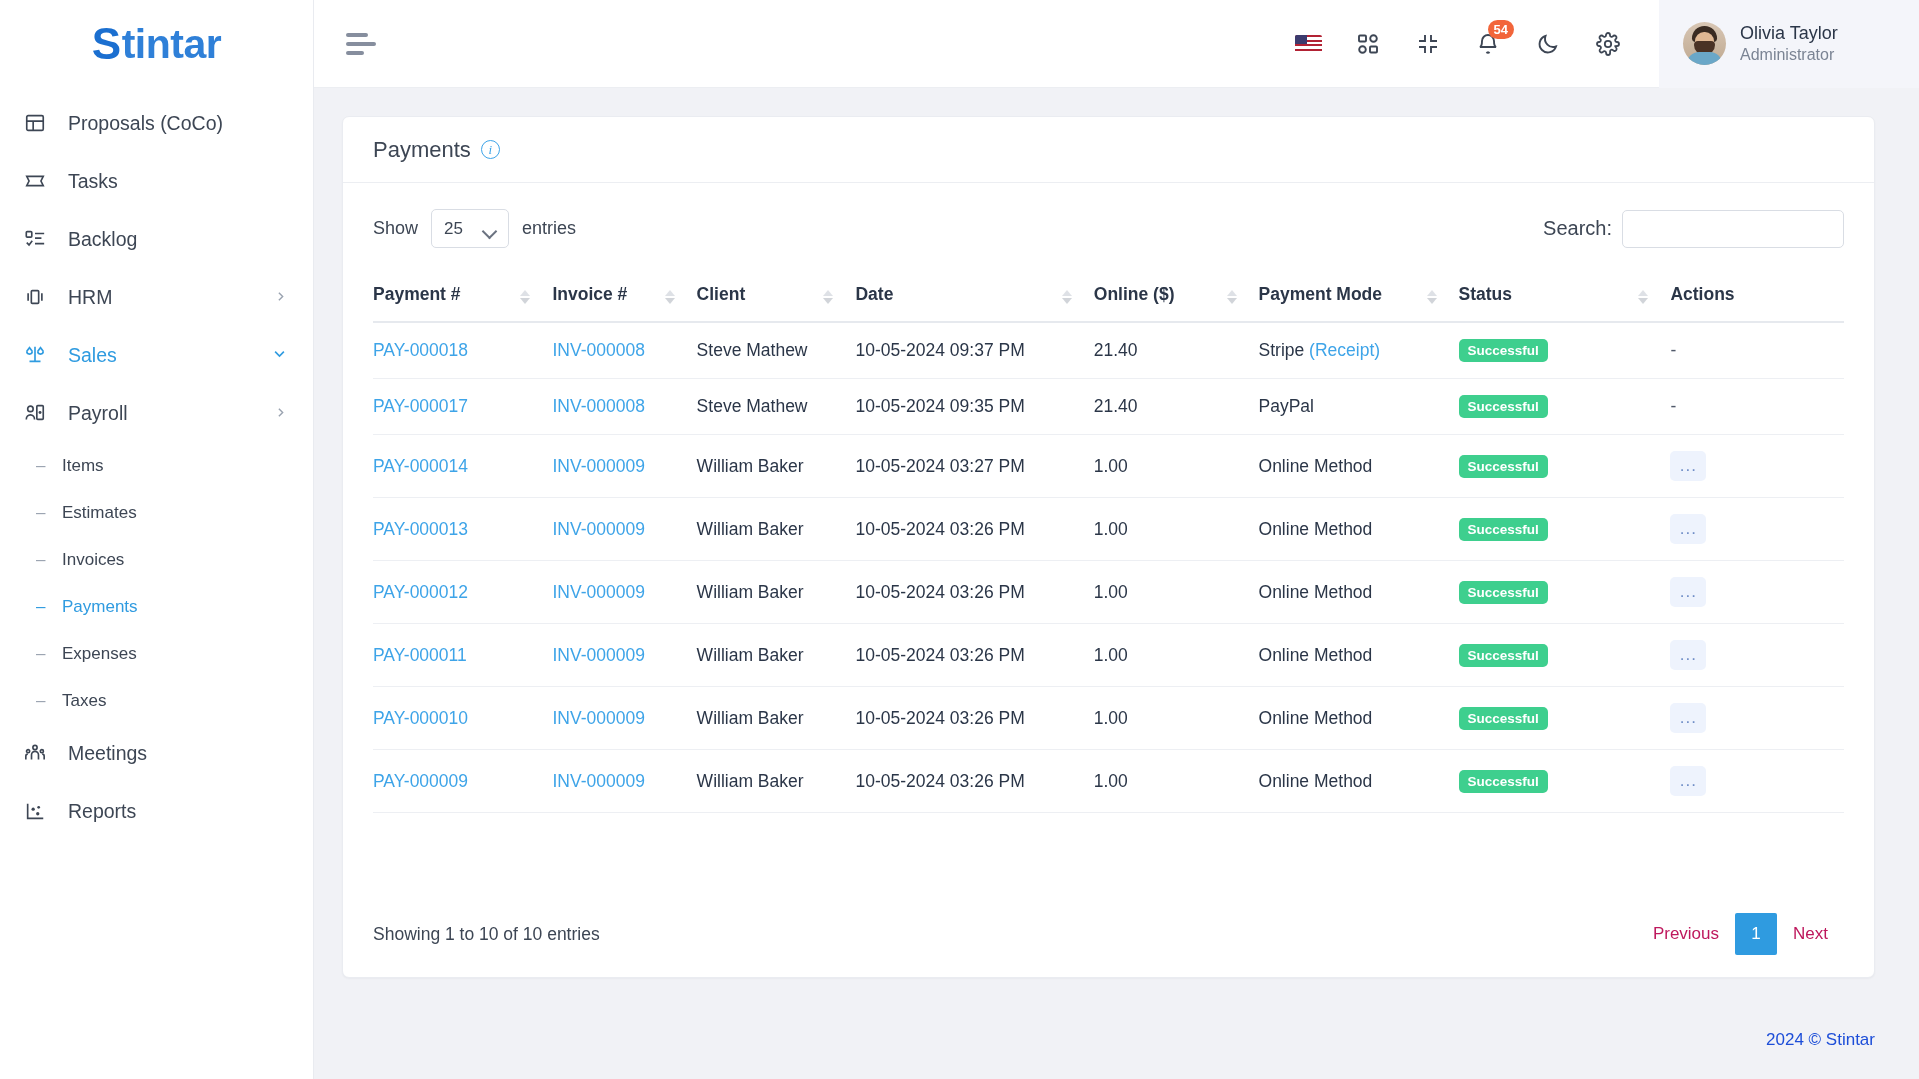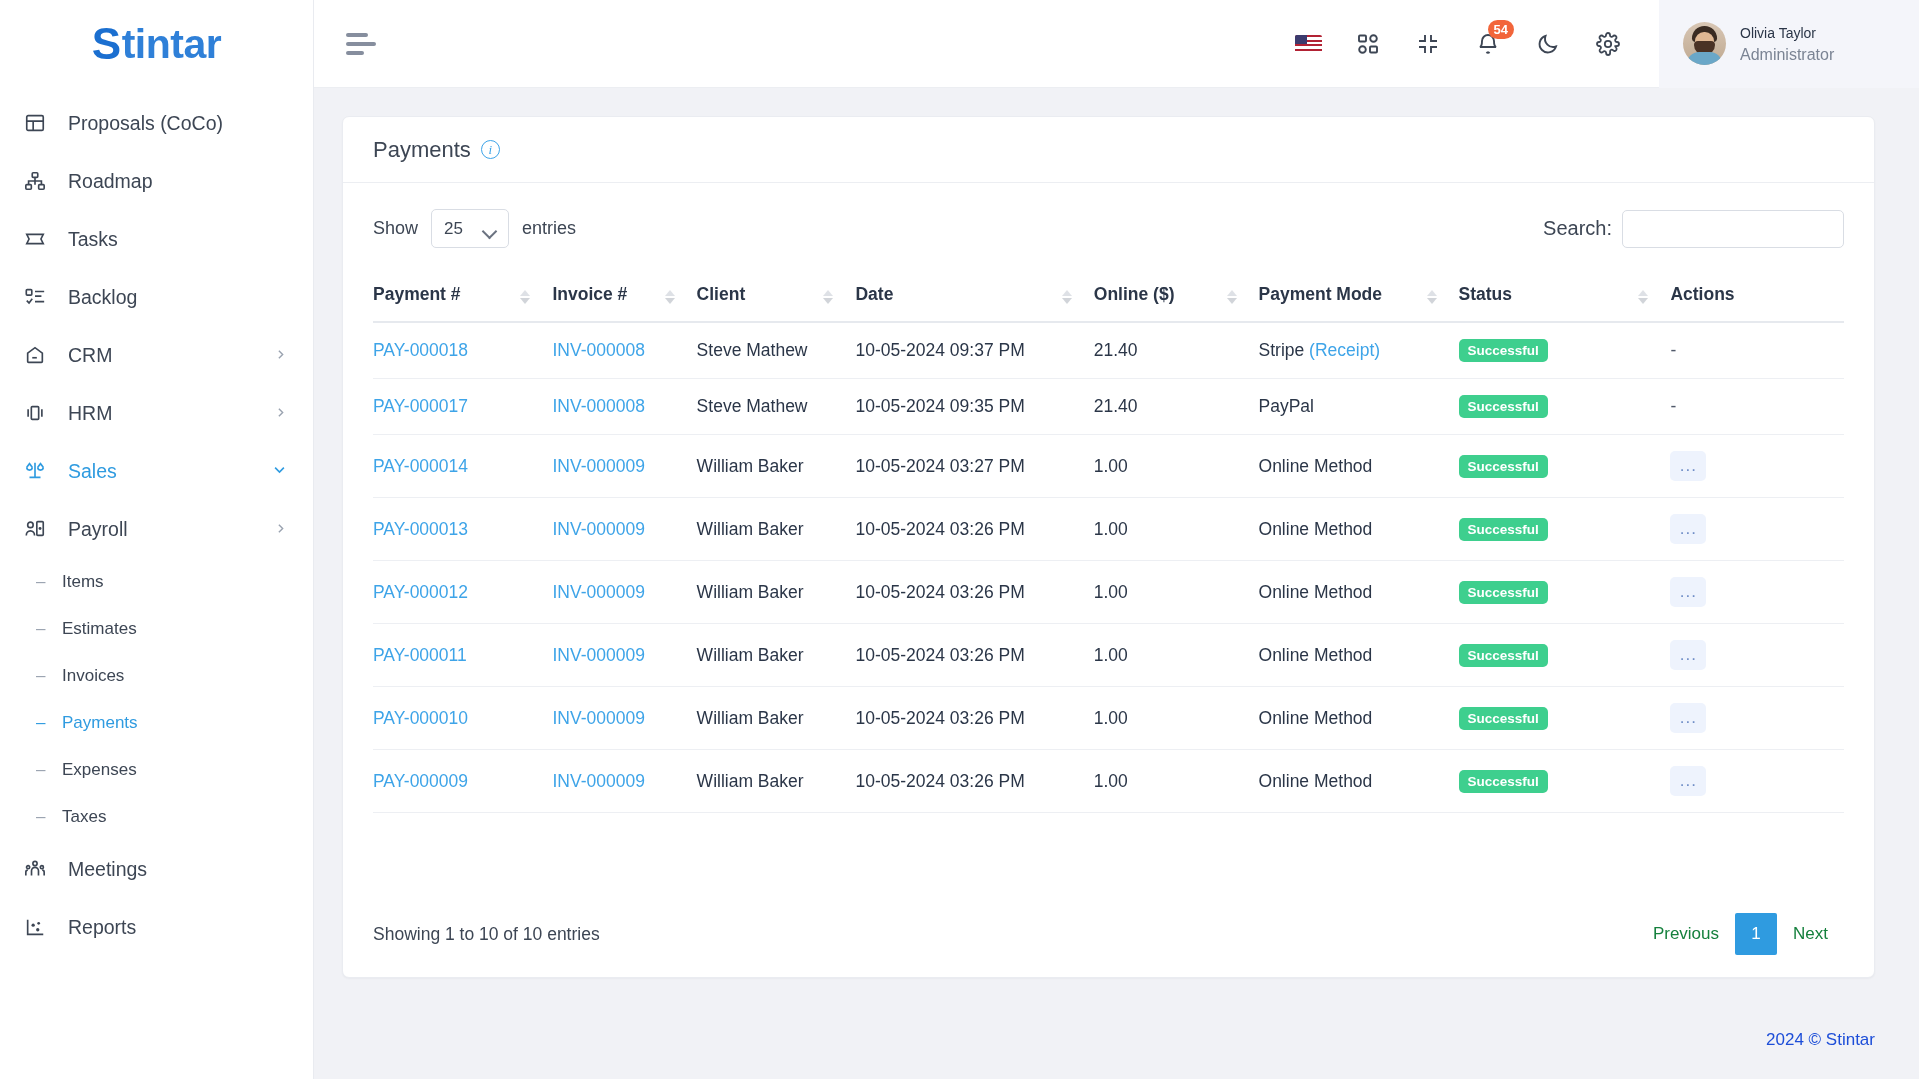--- a/index.html
+++ b/index.html
@@ -95,21 +95,21 @@
     background: linear-gradient(#d8c6b4, #bfa991); position: relative; flex: none;
   }
   .avatar .hair { position: absolute; left: 9px; top: 4px; width: 25px; height: 16px;
                   background: #3a2b22; border-radius: 13px 13px 4px 4px; }
   .avatar .face { position: absolute; left: 12px; top: 10px; width: 19px; height: 21px;
                   background: #e0b894; border-radius: 9px; }
   .avatar .beard { position: absolute; left: 11px; top: 19px; width: 21px; height: 14px;
                    background: #4a3225; border-radius: 4px 4px 10px 10px; }
   .avatar .shirt { position: absolute; left: 4px; bottom: 0; width: 35px; height: 13px;
                    background: #6aa7c8; border-radius: 12px 12px 0 0; }
-  .pname { font-size: 14px; color: #2b3648; line-height: 22px; }
+  .pname { font-size: 18px; color: #2b3648; line-height: 22px; }
   .prole { font-size: 16px; color: #7b8494; line-height: 21px; }
 
   
   .content { flex: 1; padding: 28px 44px 0 28px; overflow: hidden; }
   .card {
     background: #ffffff; border-radius: 7px; border: 1px solid #eaecf1;
     box-shadow: 0 1px 2px rgba(20,30,60,.04);
     height: 862px; display: flex; flex-direction: column;
   }
   .card-head {
@@ -187,21 +187,21 @@
   }
   .dash-cell { color: #50596a; }
 
   .table-foot {
     display: flex; align-items: center; padding: 24px 0 0 0; margin-top: auto;
     padding-bottom: 22px;
   }
   .info-text { font-size: 17.5px; color: #3d4654; }
   .pager { margin-left: auto; display: flex; align-items: center; gap: 0; }
   .pg {
-    padding: 9px 16px; font-size: 17px; color: #15803d; cursor: pointer;
+    padding: 9px 16px; font-size: 17px; color: #be185d; cursor: pointer;
     background: transparent; border: none; font-family: "Liberation Sans", sans-serif;
   }
   .pg.num { background: #2f9be0; color: #ffffff; min-width: 42px; text-align: center;
             border-radius: 2px; padding: 11px 16px; }
 
   .footer {
     height: 78px; display: flex; align-items: center; justify-content: flex-end;
     padding-right: 44px; font-size: 17px; color: #1d4ed8;
   }
 </style>
@@ -223,31 +223,20 @@
       <div class="nav-item">
         <span class="ic">
           <svg width="22" height="22" viewBox="0 0 24 24" fill="none" stroke="currentColor" stroke-width="1.8">
             <rect x="3" y="4" width="18" height="16" rx="1.5"></rect>
               <path d="M3 10h7v10M10 10h11"></path>
           </svg>
         </span>
         <span class="lbl">Proposals (CoCo)</span>
       </div>
 
-      <div class="nav-item">
-        <span class="ic">
-          <svg width="22" height="22" viewBox="0 0 24 24" fill="none" stroke="currentColor" stroke-width="1.8">
-            <rect x="9" y="3" width="6" height="5" rx="1"></rect>
-              <rect x="2" y="16" width="6" height="5" rx="1"></rect>
-            <rect x="16" y="16" width="6" height="5" rx="1"></rect>
-              <path d="M12 8v4M5 16v-4h14v4M12 12v4"></path>
-          </svg>
-        </span>
-        <span class="lbl">Roadmap</span>
-      </div>
 
       <div class="nav-item">
         <span class="ic">
           <svg width="22" height="22" viewBox="0 0 24 24" fill="none" stroke="currentColor" stroke-width="1.8">
             <path d="M3 7h18l-2.5 5L21 17H3l2.5-5L3 7z"></path>
           </svg>
         </span>
         <span class="lbl">Tasks</span>
       </div>
 
@@ -256,34 +245,20 @@
         <span class="ic">
           <svg width="22" height="22" viewBox="0 0 24 24" fill="none" stroke="currentColor" stroke-width="1.8">
             <rect x="2.5" y="4" width="6" height="6" rx="1"></rect>
               <path d="M3 16l2.5 2.5L9 14"></path>
             <path d="M12 6h10M12 11h7M12 17h10"></path>
           </svg>
         </span>
         <span class="lbl">Backlog</span>
       </div>
 
-      <div class="nav-item">
-        <span class="ic">
-          <svg width="22" height="22" viewBox="0 0 24 24" fill="none" stroke="currentColor" stroke-width="1.8">
-            <path d="M4 10l8-6 8 6v9a1 1 0 0 1-1 1H5a1 1 0 0 1-1-1v-9z"></path>
-              <path d="M9 15h5"></path>
-          </svg>
-        </span>
-        <span class="lbl">CRM</span>
-        <span class="chev">
-          <svg width="13" height="13" viewBox="0 0 24 24" fill="none" stroke="currentColor" stroke-width="2.6">
-              <path d="M9 5l7 7-7 7"></path>
-            </svg>
-        </span>
-      </div>
 
       <div class="nav-item">
         <span class="ic">
           <svg width="22" height="22" viewBox="0 0 24 24" fill="none" stroke="currentColor" stroke-width="1.8">
             <rect x="8" y="5" width="8" height="14" rx="1"></rect>
               <path d="M4.5 8v8M19.5 8v8"></path>
           </svg>
         </span>
         <span class="lbl">HRM</span>
         <span class="chev">

